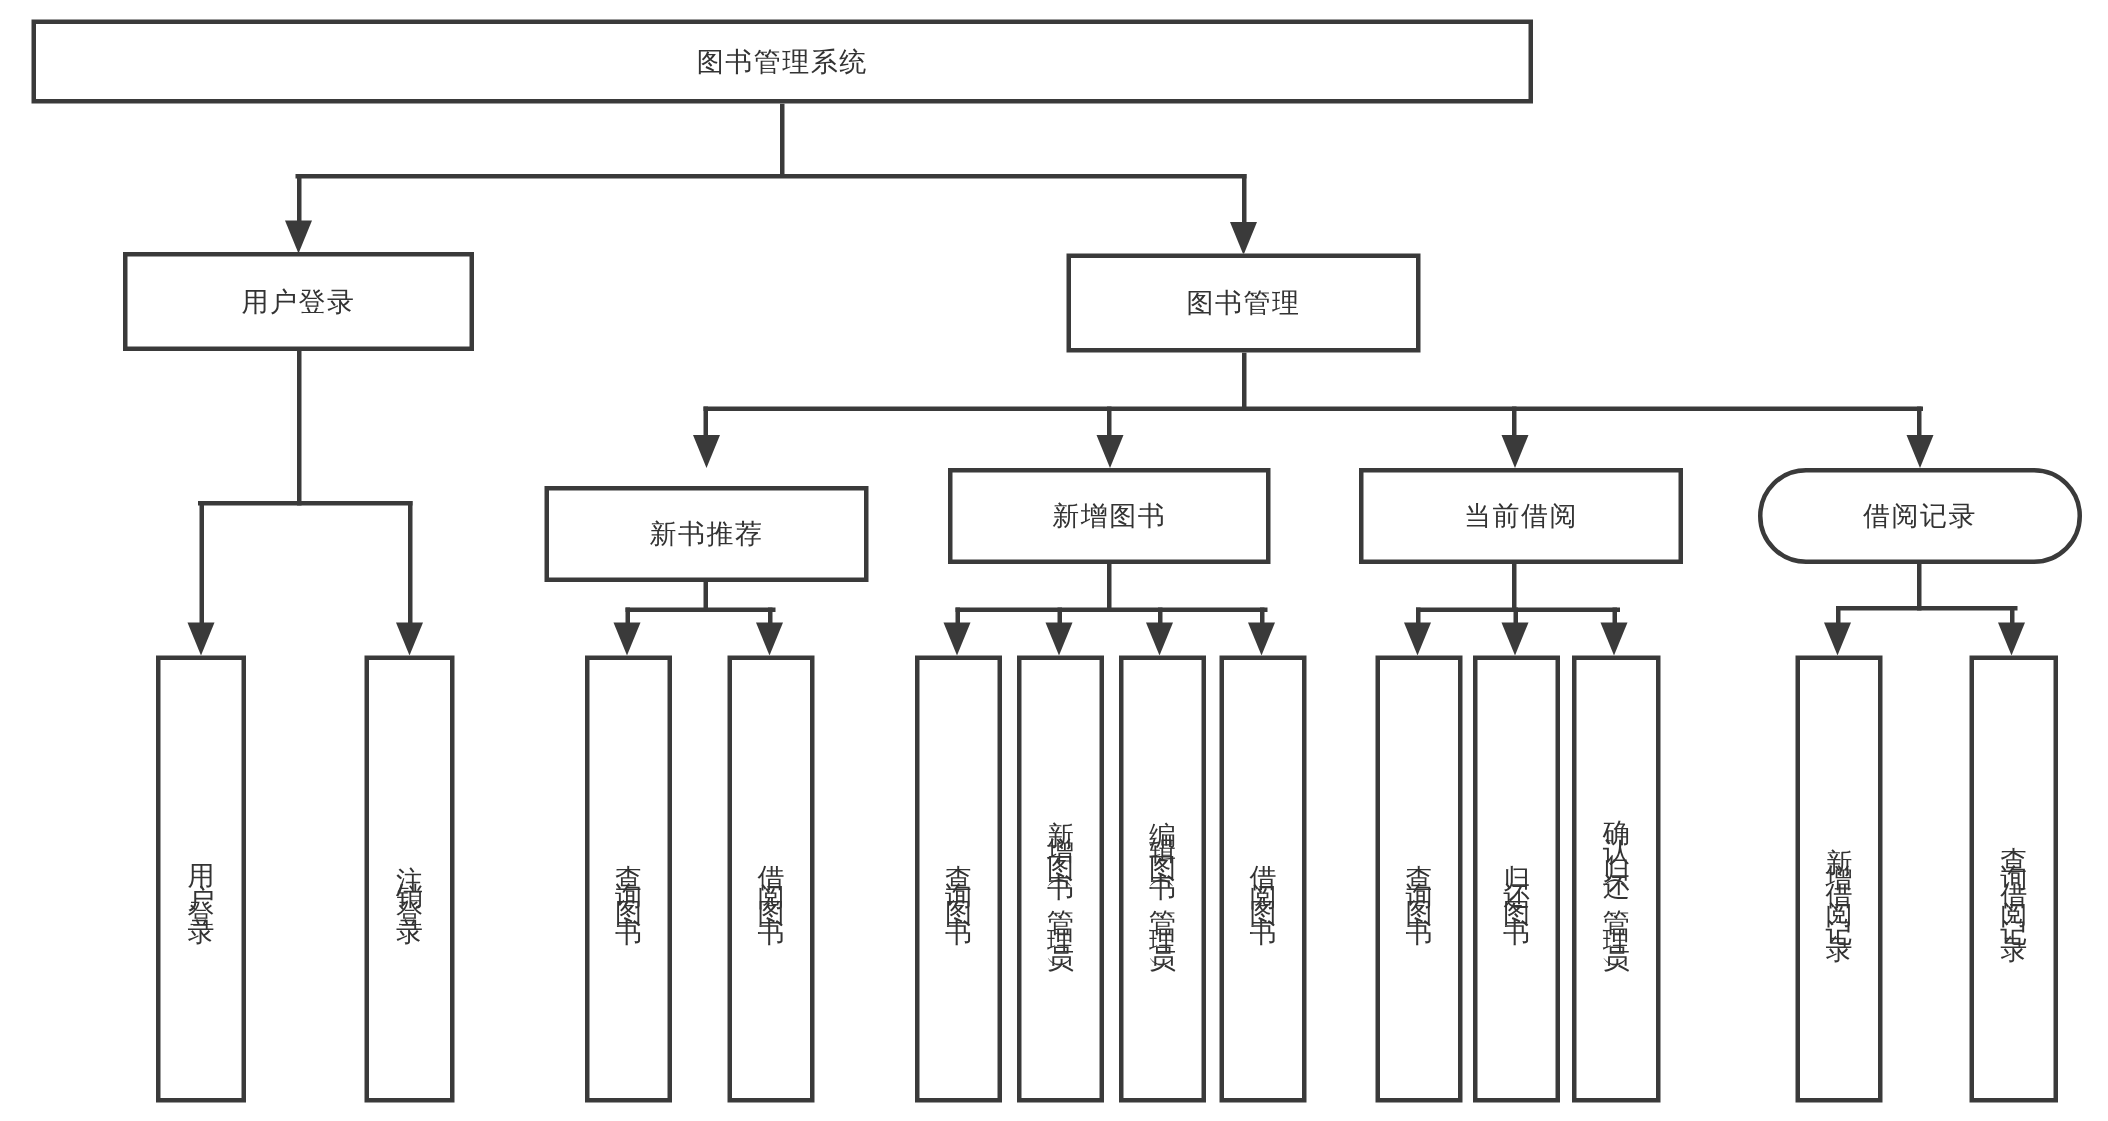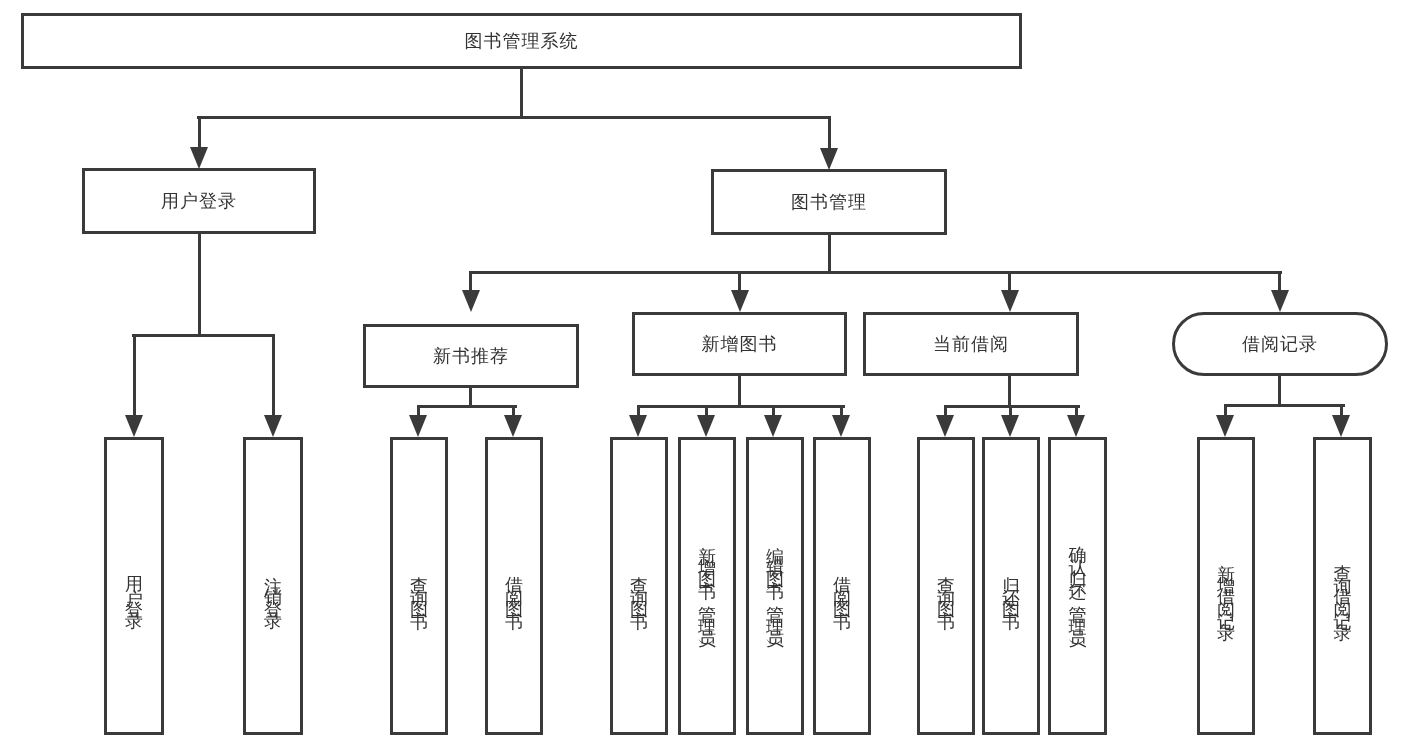--- a/index.html
+++ b/index.html
@@ -127,21 +127,21 @@
   </div>
 
   <div class="box hbox" style="left:363px;top:324px;width:216px;height:64px;">
     <span>新书推荐</span>
   </div>
 
   <div class="box hbox" style="left:632px;top:312px;width:215px;height:64px;">
     <span>新增图书</span>
   </div>
 
-  <div class="box hbox" style="left:863px;top:312px;width:216px;height:64px;">
+  <div class="box hbox" style="left:906px;top:312px;width:216px;height:64px;">
     <span>当前借阅</span>
   </div>
 
   <div class="box hbox" style="left:1172px;top:312px;width:216px;height:64px;border-radius:32px;">
     <span>借阅记录</span>
   </div>
 
   <div class="box vbox" style="left:104px;top:437px;width:60px;height:298px;">
     <span>用户登录</span>
   </div>

